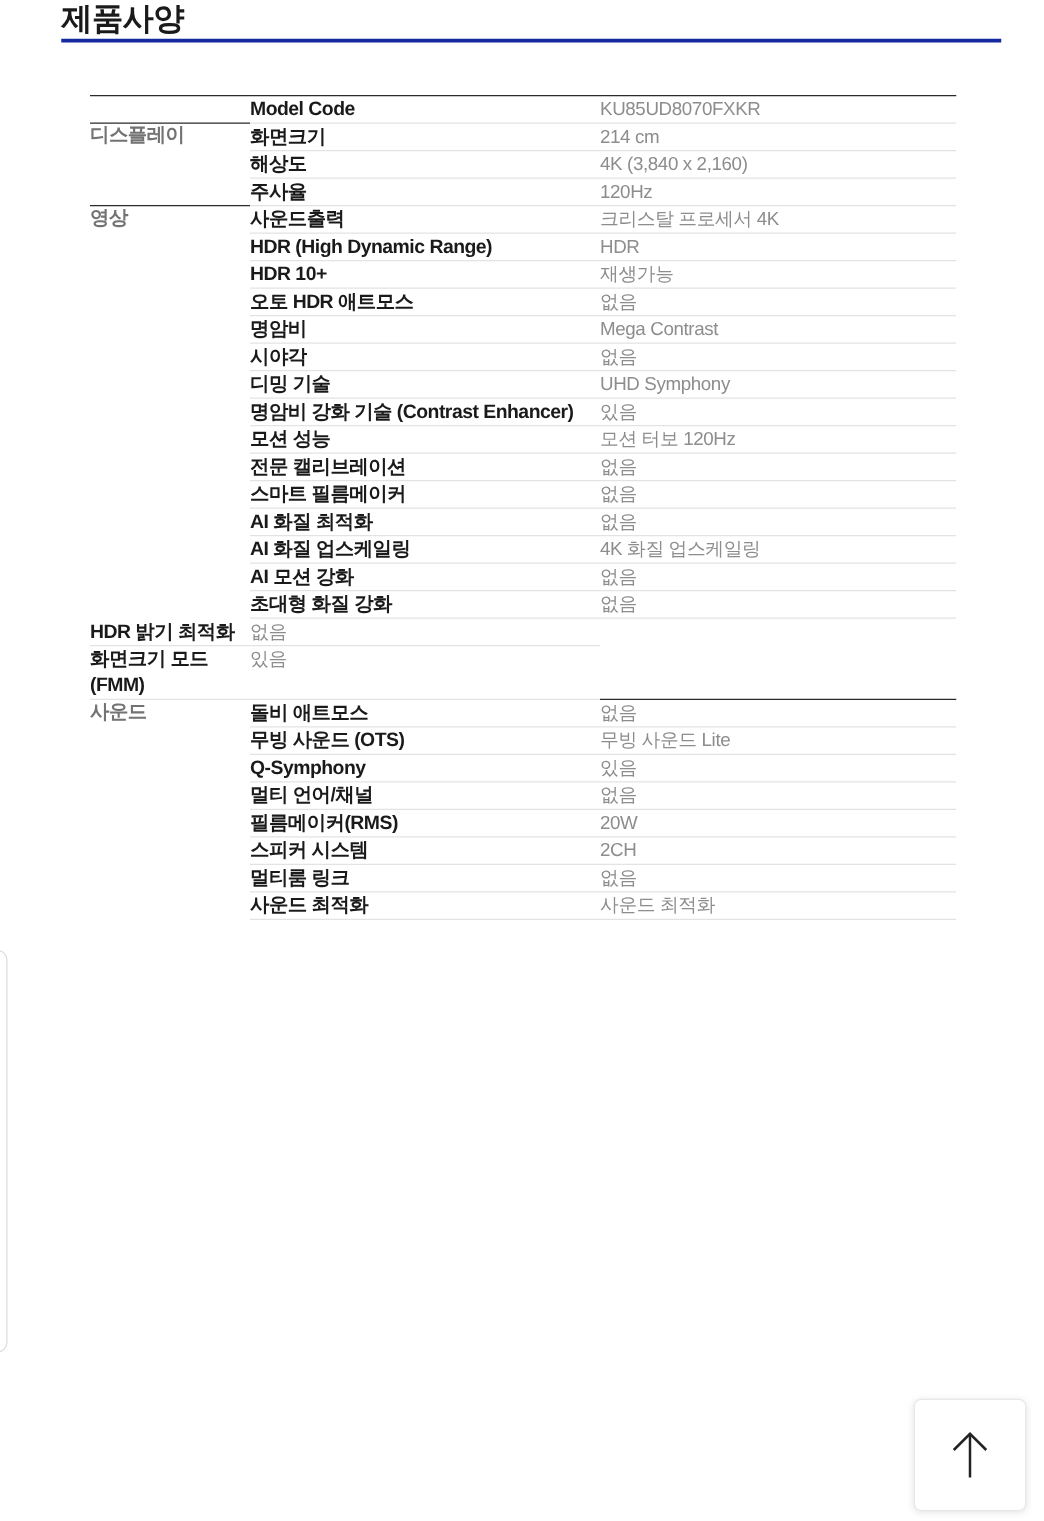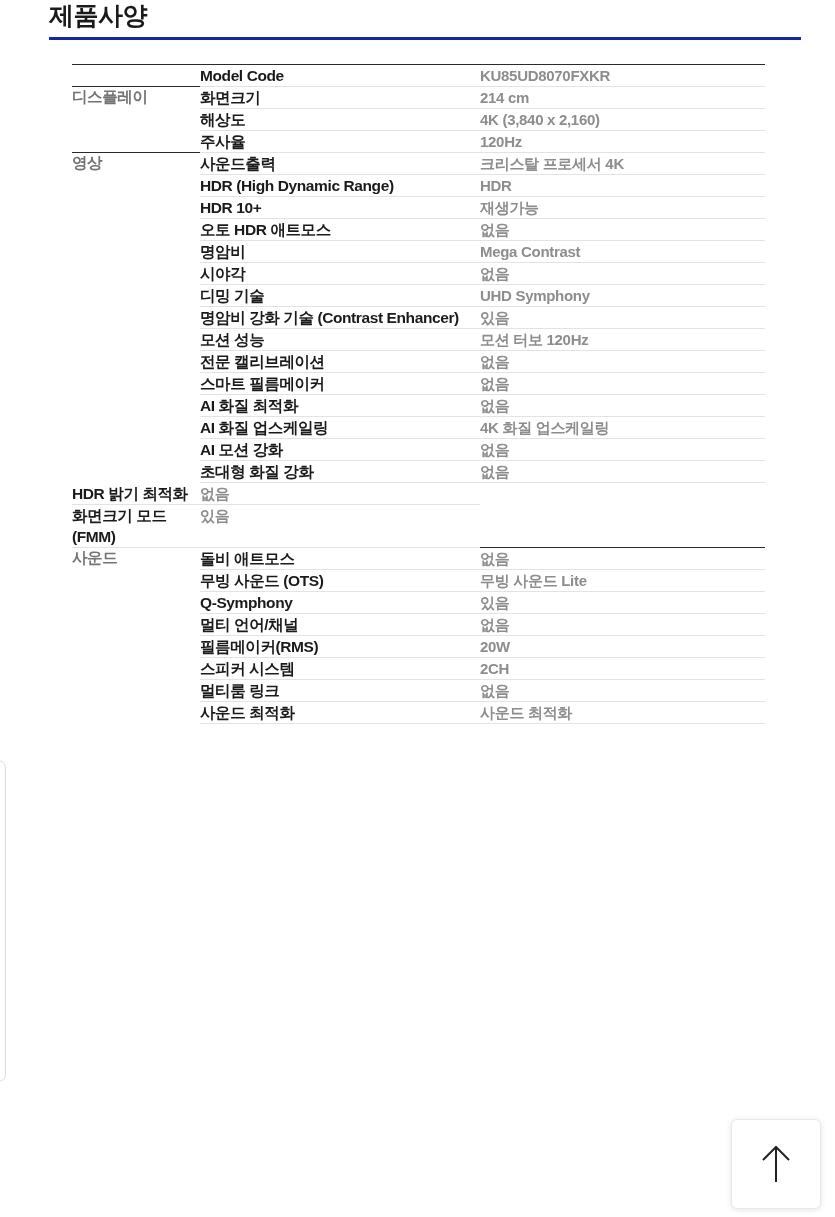--- a/index.html
+++ b/index.html
@@ -23,32 +23,32 @@
     top: 0px;
     left: 49px;
     width: 752px;
   }
   .title {
     font-size: 25px;
     font-weight: 700;
     color: #1a1a1a;
     letter-spacing: -0.5px;
     line-height: 30px;
-    padding-bottom: 7px;
+    padding-bottom: 1px;
   }
   .title-rule {
     height: 3px;
     background: #1428a0;
     width: 752px;
   }
 
   
   .spec-table {
     position: absolute;
-    top: 64px;
+    top: 76px;
     left: 72px;
     width: 693px;
     border-collapse: collapse;
     table-layout: fixed;
   }
   .spec-table tr { }
   .spec-table td {
     vertical-align: top;
     padding: 0;
   }
@@ -67,21 +67,21 @@
   .cell-label {
     font-size: 15.5px;
     font-weight: 700;
     color: #1a1a1a;
     padding: 14px 8px 13px 0px;
     line-height: 21px;
     letter-spacing: -0.4px;
   }
   .cell-value {
     font-size: 15px;
-    font-weight: 700;
+    font-weight: 400;
     color: #8d8d8d;
     padding: 15px 8px 13px 0px;
     line-height: 21px;
     letter-spacing: -0.3px;
   }
 
   
   tr.row td.sep-line {
     border-bottom: 1px solid #e3e3e3;
   }

